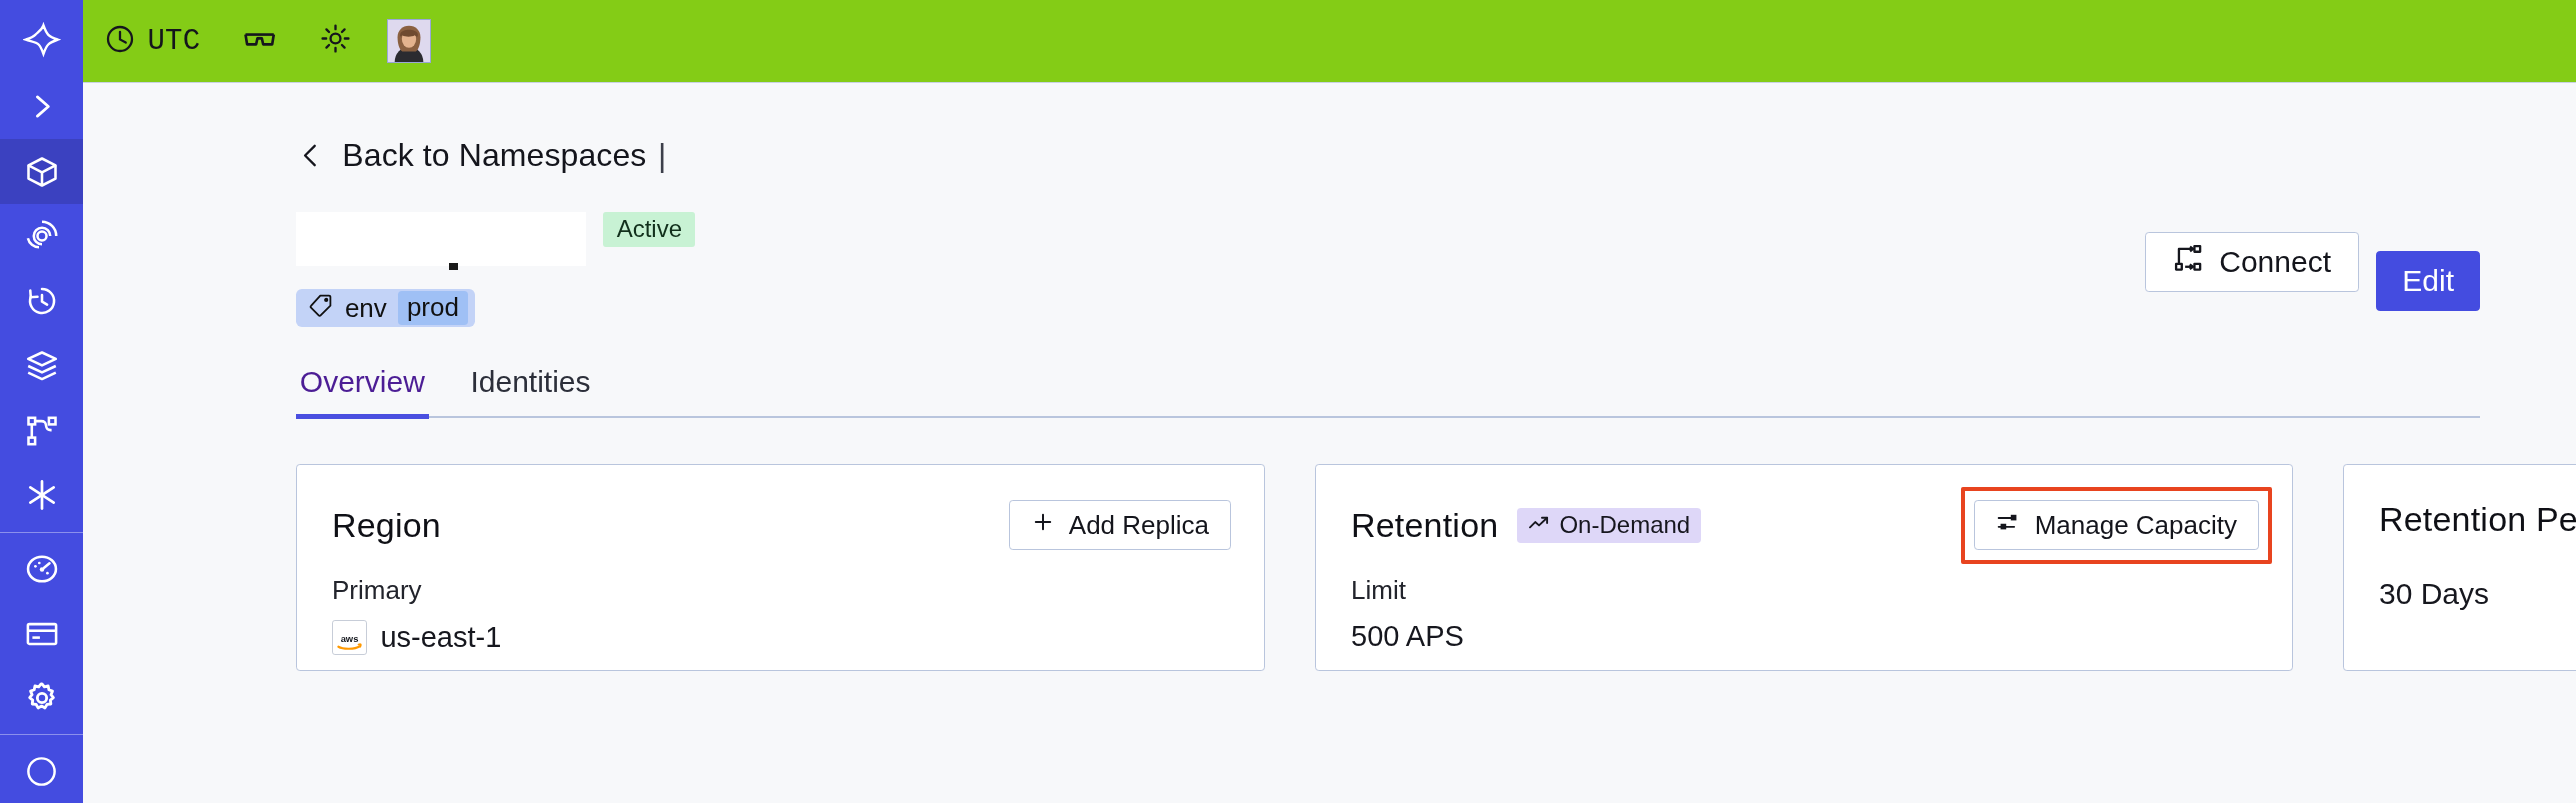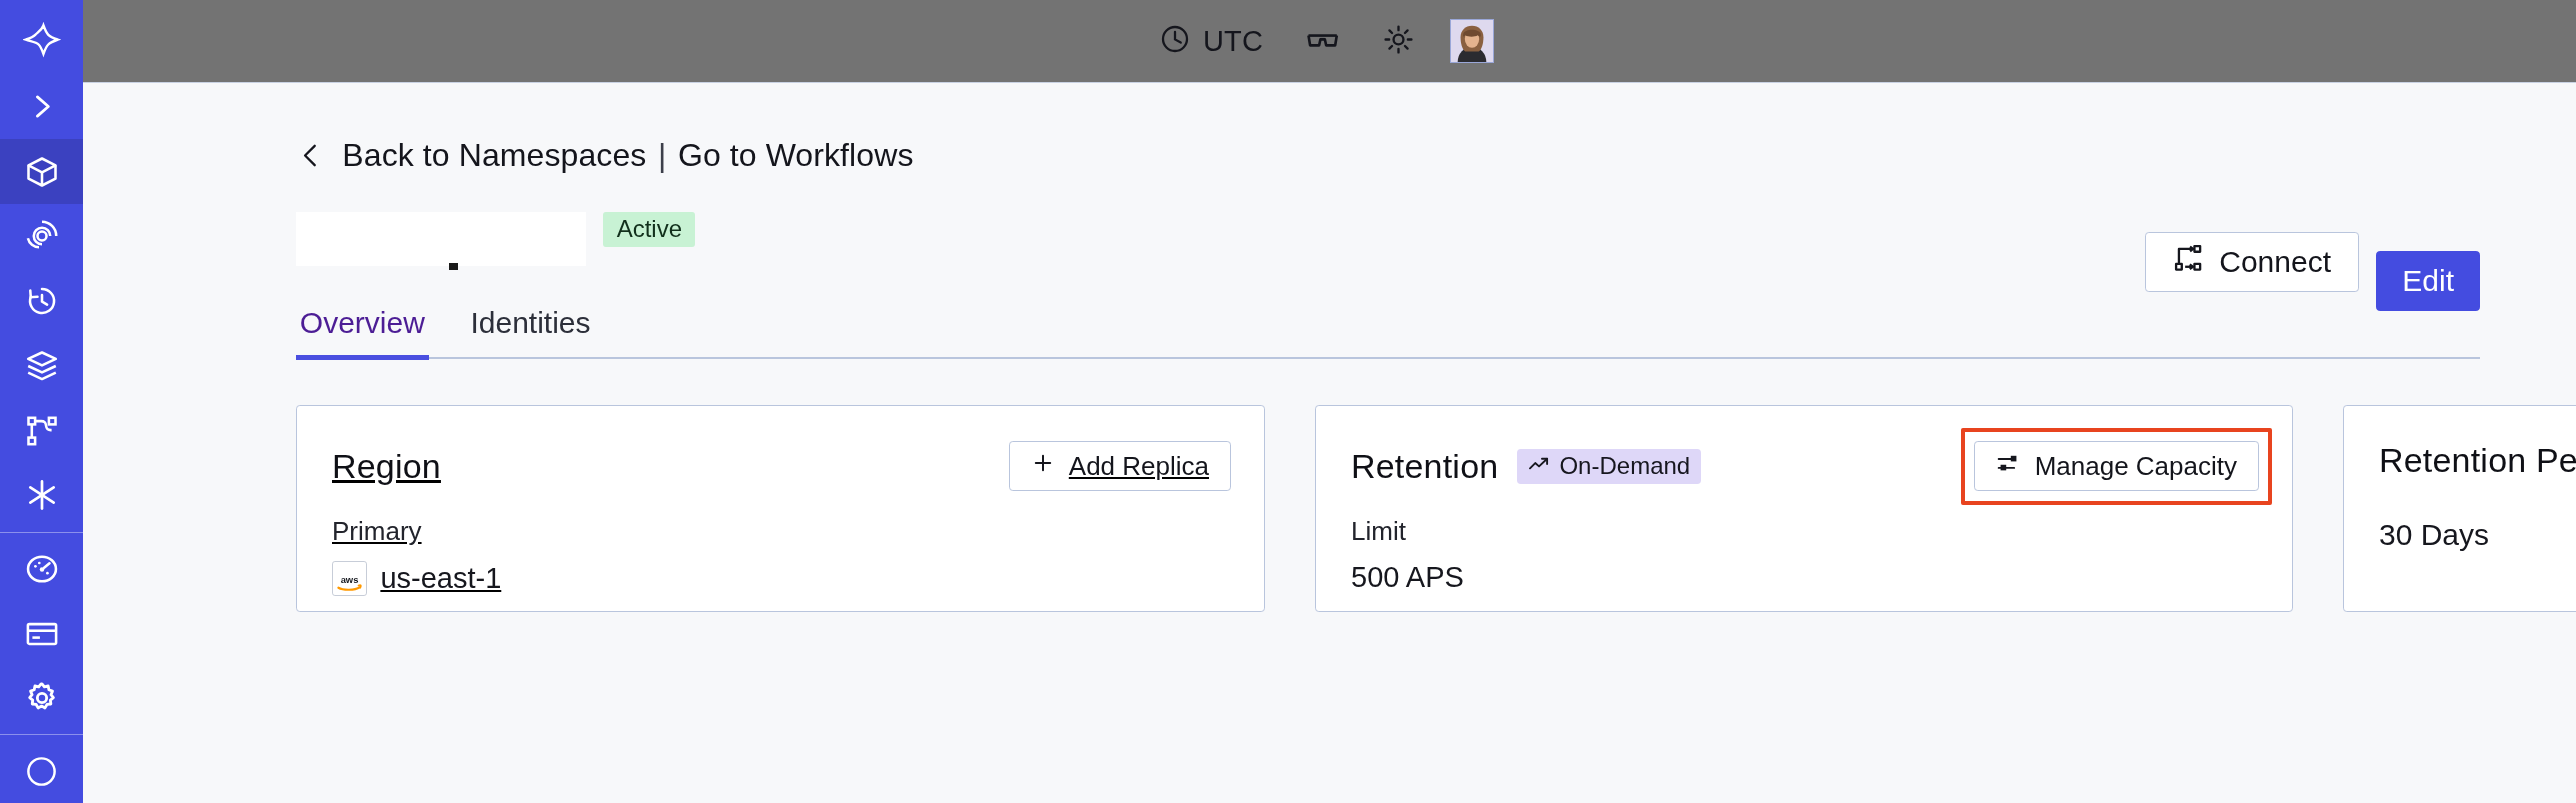--- a/index.html
+++ b/index.html
@@ -32,24 +32,25 @@
     width: 83px; height: 1px; background: rgba(255,255,255,.38);
     margin: 3.8px 0;
   }
 
   
   .right { flex: 1 1 auto; display: flex; flex-direction: column; min-width: 0; }
 
   
   .topbar {
     height: 83px; flex: 0 0 83px;
-    background: #737373;
+    background: #84cc16;
     border-bottom: 1px solid #c9d2e3;
-    display: flex; align-items: center; justify-content: center;
+    display: flex; align-items: center; justify-content: flex-start;
     padding-right: 27px;
+    font-family: Liberation Mono, monospace;
   }
   .tb-group { display: flex; align-items: center; gap: 0px; }
   .tb-btn {
     height: 50px; display: flex; align-items: center; gap: 11.5px;
     padding: 0 21px; color: #12131a;
   }
   .tb-btn .lbl { font-size: 29px; letter-spacing: 0.2px; color:#14151c; }
   .avatar {
     width: 44px; height: 44px; margin-left: 13.4px;
     border: 1px solid #9aa7d8;
@@ -131,21 +132,21 @@
     height: 4.8px; background: #4a4fe0;
   }
 
   
   .cards { display: flex; gap: 50px; margin-top: 46px; }
   .card {
     background: #fff; border: 1px solid #b9c5dd; border-radius: 3.8px;
     padding: 35px 33px 0 35px; height: 207px;
     position: relative;
   }
-  .card-region   { flex: 0 0 969px; text-decoration: underline; }
+  .card-region   { flex: 0 0 969px; }
   .card-capacity { flex: 0 0 978px; }
   .card-retention{ flex: 0 0 auto; width: 610px; }
 
   .card-head { display: flex; align-items: center; }
   .card-title { font-size: 34px; color: #0f1016; letter-spacing: 0.2px; }
   .badge-ondemand {
     margin-left: 19px;
     background: #ded7f8; color: #17171f;
     font-size: 24px; border-radius: 3.8px;
     padding: 4.8px 10.5px 5.8px; display: inline-flex; align-items: center; gap: 8.6px;
@@ -330,21 +331,20 @@
       <div class="inner">
 
         <div class="breadcrumb">
           <span class="bc-chevron">
             <svg width="29" height="33" viewBox="0 0 24 24" fill="none" stroke="#15161d" stroke-width="1.9" stroke-linecap="round" stroke-linejoin="round">
               <polyline points="15.5,4 7.5,12 15.5,20"></polyline>
             </svg>
           </span>
           <span>Back to Namespaces</span>
           <span class="bc-divider">|</span>
-          <span>Go to Workflows</span>
         </div>
 
         <div class="titlerow">
           <div class="ns-redaction">
             <span class="ns-dot"></span>
           </div>
           <span class="badge-active">Active</span>
 
           <div class="titlerow-right">
             <button class="btn">
@@ -361,20 +361,32 @@
               </span>
               <span>Connect</span>
             </button>
 
             <button class="btn btn-primary">
               <span>Edit</span>
             </button>
           </div>
         </div>
 
+        <div class="tagrow">
+          <span class="tag">
+            <span>
+              <svg width="24" height="24" viewBox="0 0 24 24" fill="none" stroke="#111" stroke-width="1.8" stroke-linejoin="round">
+                <path d="M11.3 2.6H20a1.4 1.4 0 0 1 1.4 1.4v8.7L11.6 22.4a1.3 1.3 0 0 1-1.9 0L2 14.7a1.3 1.3 0 0 1 0-1.9L11.3 2.6Z"></path>
+                <circle cx="17.2" cy="6.9" r="1.2" fill="#111"></circle>
+              </svg>
+            </span>
+            <span>env</span>
+            <span class="tval">prod</span>
+          </span>
+        </div>
 
         <div class="tabs">
           <div class="tab active">Overview</div>
           <div class="tab">Identities</div>
         </div>
 
         <div class="cards">
 
           <section class="card card-region">
             <div class="card-head">

